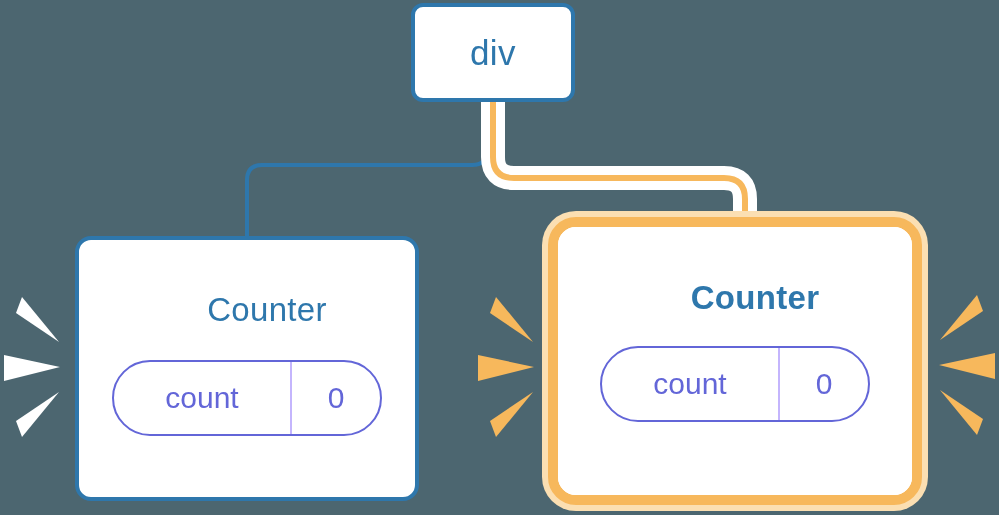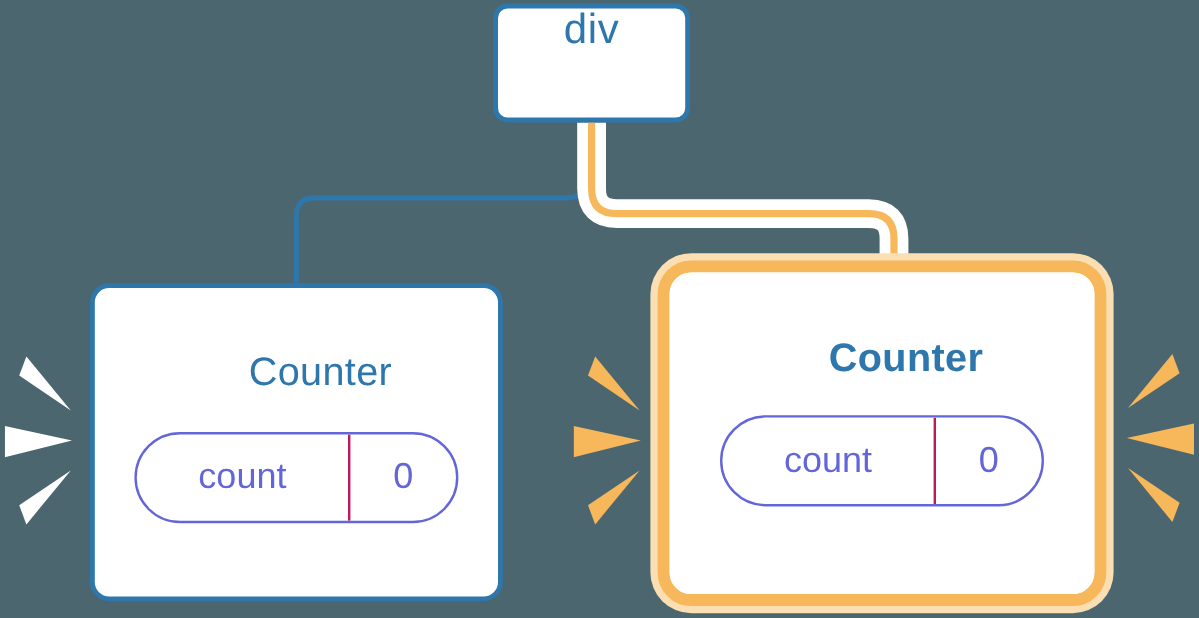--- a/index.html
+++ b/index.html
@@ -32,20 +32,21 @@
   }
 
   
   #div-node {
     left: 411px;
     top: 3px;
     width: 164px;
     height: 99px;
     border: 4px solid #2e77ac;
     border-radius: 12px;
+    justify-content: center;
   }
   #div-label {
     color: #2e77ac;
     font-size: 35px;
     line-height: 1;
     letter-spacing: 0.5px;
   }
 
   
   #counter-left {
@@ -100,21 +101,21 @@
     font-size: 30px;
   }
   #counter-left .pill { margin-top: 34px; width: 266px; }
   #counter-right .pill { margin-top: 32px; width: 266px; }
 
   .pill-key {
     flex: 0 0 176px;
     display: flex;
     align-items: center;
     justify-content: center;
-    border-right: 2px solid #be185d;
+    border-right: 2px solid #c4b5fd;
   }
   .pill-val {
     flex: 1 1 auto;
     display: flex;
     align-items: center;
     justify-content: center;
   }
 
   
   .sparkles {

